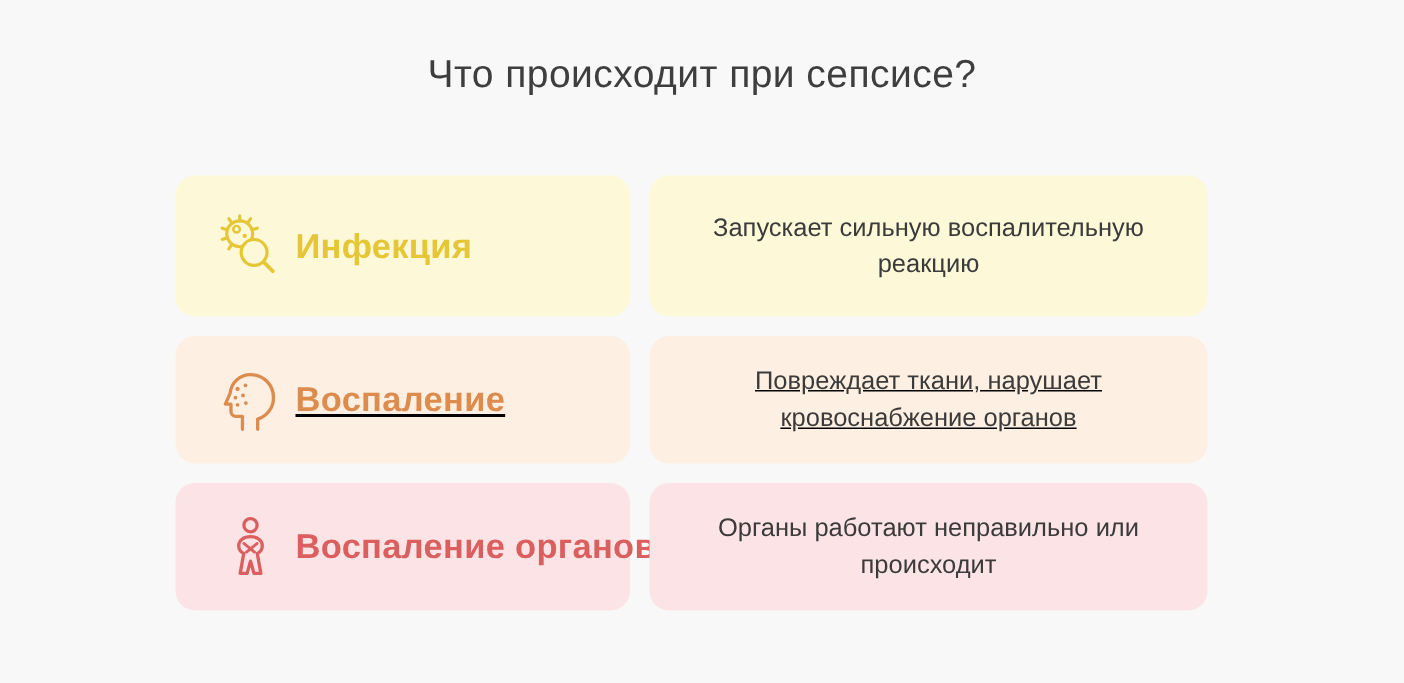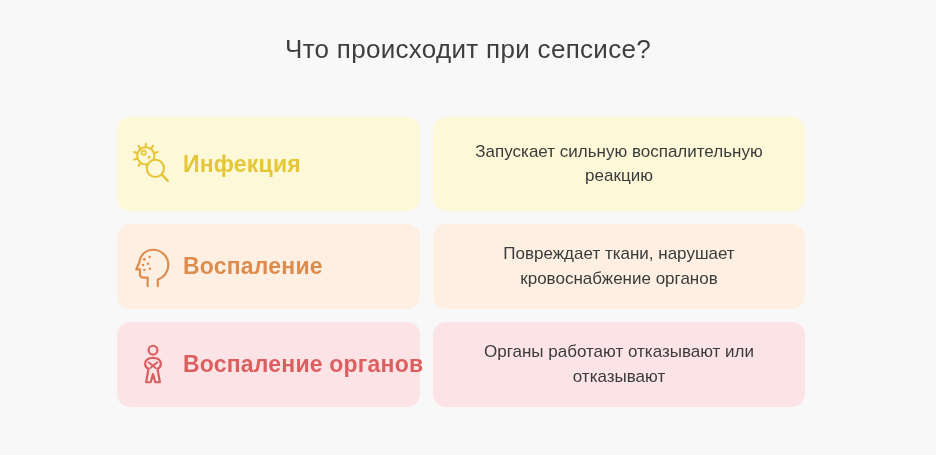--- a/index.html
+++ b/index.html
@@ -32,21 +32,21 @@
     grid-template-rows: 94px 85px 85px;
     column-gap: 13px;
     row-gap: 13px;
   }
   .card {
     border-radius: 13px;
     display: flex;
     align-items: center;
   }
   .card.left {
-    padding-left: 13px;
+    padding-left: 27px;
     gap: 7px;
   }
   .card.right {
     justify-content: center;
     padding: 8px 8px;
   }
   .row-label {
     font-size: 23px;
     font-weight: 600;
     letter-spacing: 0.2px;
@@ -64,21 +64,21 @@
     height: 46px;
     flex: 0 0 46px;
     display: flex;
     align-items: center;
     justify-content: center;
   }
   
   .row-infection .card        { background: #fdf8d7; }
   .row-infection .row-label   { color: #e5c636; }
   .row-infection .icon-box    { color: #e5c636; }
-  .row-inflammation .card      { background: #fdf0e2; }
+  .row-inflammation .card      { background: #fdf0e2; text-decoration: underline; }
   .row-inflammation .row-label { color: #dd8c4e; }
   .row-inflammation .icon-box  { color: #dd8c4e; }
   .row-dysfunction .card       { background: #fce4e6; }
   .row-dysfunction .row-label  { color: #db5f5f; }
   .row-dysfunction .icon-box   { color: #db5f5f; }
   .row-group { display: contents; }
   svg { display: block; }
 </style>
 </head>
 <body>
@@ -139,17 +139,17 @@
       <span class="icon-box">
         <svg width="46" height="46" viewBox="0 0 48 48" fill="none">
           <circle cx="24" cy="8.5" r="4.6" stroke="currentColor" stroke-width="2.3"></circle>
           <path d="M24 16.5 C19.2 16.5 15.8 19 15.8 22.8 C15.8 25.4 17.4 27.3 19.3 28.2 L16.8 42 H21.6 L24 33.5 L26.4 42 H31.2 L28.7 28.2 C30.6 27.3 32.2 25.4 32.2 22.8 C32.2 19 28.8 16.5 24 16.5 Z" stroke="currentColor" stroke-width="2.3" stroke-linecap="round" stroke-linejoin="round"></path>
           <path d="M19.4 21.2 L26.8 27.2 M28.6 21.2 L21.2 27.2" stroke="currentColor" stroke-width="2" stroke-linecap="round"></path>
         </svg>
       </span>
       <span class="row-label">Воспаление органов</span>
     </div>
     <div class="card right">
-      <span class="row-desc">Органы работают отказывают или отказывают</span>
+      <span class="row-desc">Органы работают неправильно или происходит</span>
     </div>
   </div>
 
 </div>
 
 </body></html>

